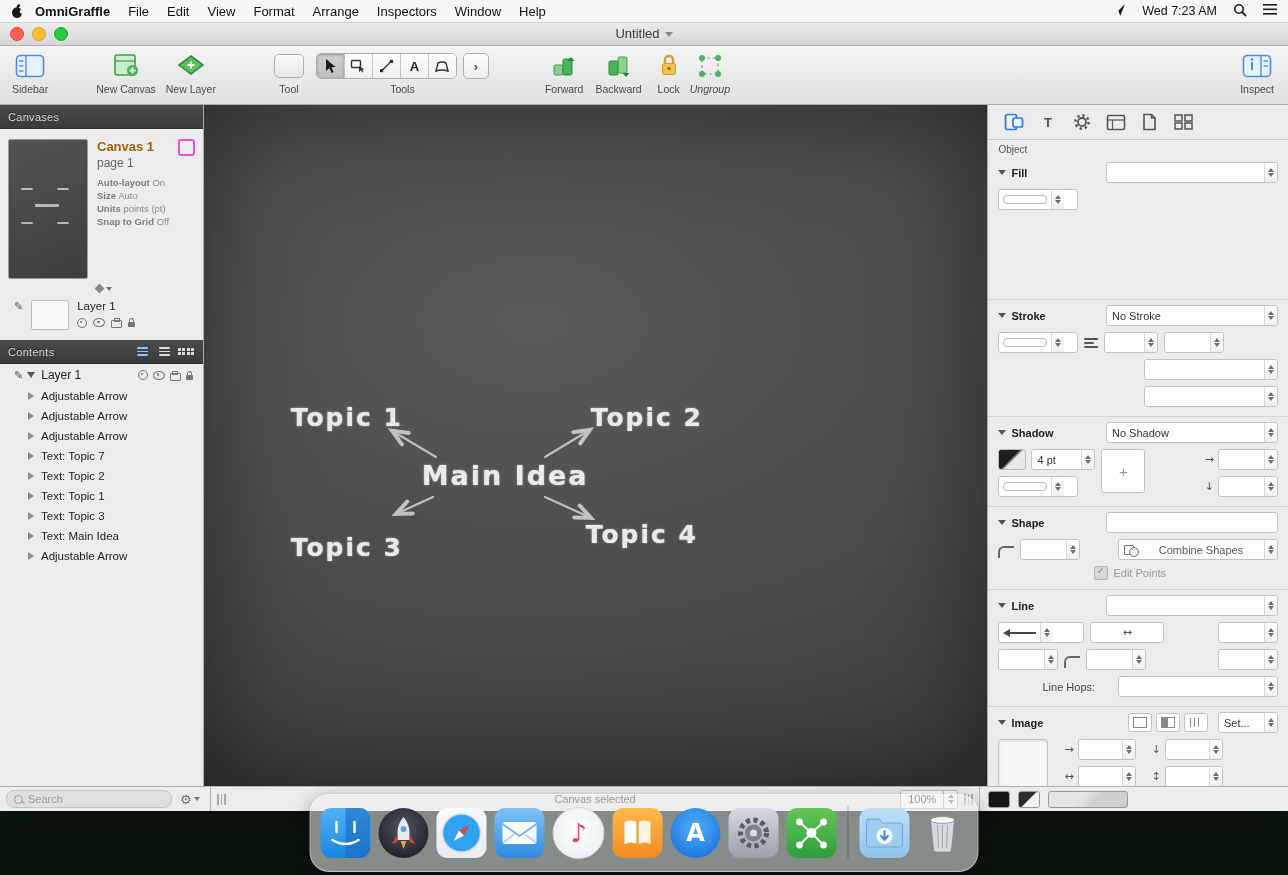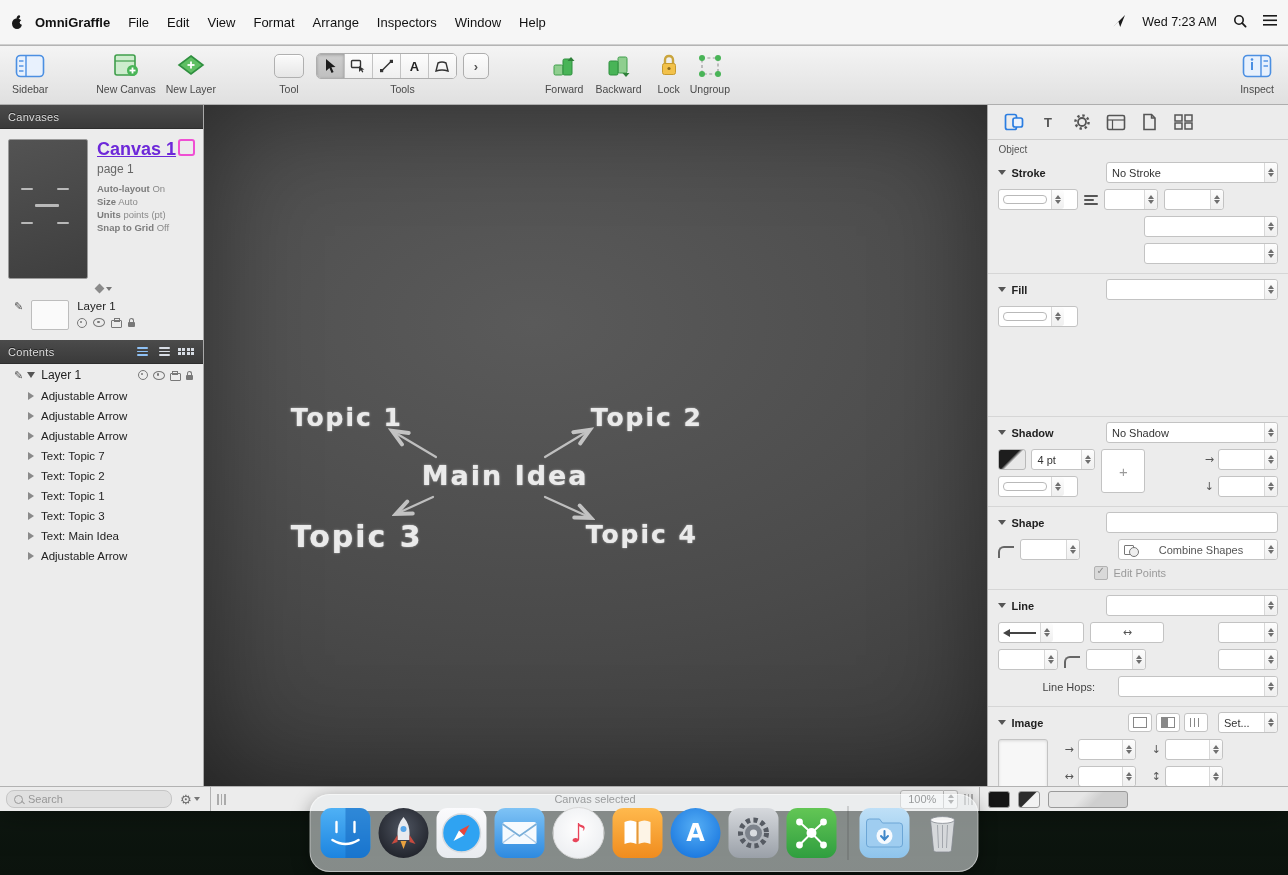--- a/index.html
+++ b/index.html
@@ -2,21 +2,21 @@
 <html><head>
 <meta charset="utf-8">
 <style>
   html,body{margin:0;padding:0;}
   body{width:1288px;height:875px;position:relative;overflow:hidden;
     font-family:"Liberation Sans","DejaVu Sans",sans-serif;
     background:linear-gradient(180deg,#2e4233 0%,#1b2a1f 55%,#0b130d 100%);}
 
   
   .menubar{position:absolute;top:0;left:0;right:0;height:22px;background:#f6f6f6;
-    border-bottom:1px solid #cfcfcf;display:flex;align-items:center;padding:11px 10px;
+    border-bottom:1px solid #cfcfcf;display:flex;align-items:center;padding:0 10px;
     font-size:13px;color:#111;z-index:60;}
   .menubar .mi{padding:0 9px;cursor:default;}
   .menubar .appname{font-weight:bold;padding:0 9px;}
   .mb-right{margin-left:auto;display:flex;align-items:center;gap:16px;}
   .mb-right .clock{font-size:12.5px;}
 
   
   .win{position:absolute;top:22px;left:0;width:1288px;height:781px;background:#ececec;z-index:40;
     box-shadow:0 8px 30px rgba(0,0,0,.5);}
   .titlebar{height:23px;background:linear-gradient(#ececec,#d6d6d6);border-bottom:1px solid #b4b4b4;position:relative;}
@@ -36,21 +36,21 @@
   .tbi{height:30px;display:flex;align-items:center;justify-content:center;}
   .tbl{font-size:10.5px;color:#4a4a4a;margin-top:2px;white-space:nowrap;}
   .g-sidebar{margin-left:12px;}
   .g-newcanvas{margin-left:48px;}
   .g-newlayer{margin-left:10px;}
   .g-tool{margin-left:58px;}
   .g-tools{margin-left:12px;}
   .g-fwd{margin-left:56px;}
   .g-bwd{margin-left:12px;}
   .g-lock{margin-left:16px;}
-  .g-ungroup{margin-left:10px;}
+  .g-ungroup{margin-left:10px;font-style:italic;}
   .g-inspect{margin-left:auto;margin-right:14px;}
   .toolbtn{width:28px;height:22px;border:1px solid #b0b0b0;border-radius:5px;
     background:linear-gradient(#fbfbfb,#e6e6e6);box-shadow:inset 0 1px 0 #fff;}
   .seg{display:flex;border:1px solid #aeaeae;border-radius:5px;overflow:hidden;background:#fff;height:24px;}
   .seg-btn{width:27px;display:flex;align-items:center;justify-content:center;border-right:1px solid #c3c3c3;
     background:linear-gradient(#fdfdfd,#efefef);}
   .seg-btn:last-child{border-right:none;}
   .seg-btn.sel{background:linear-gradient(#cfcfcf,#bfbfbf);box-shadow:inset 0 1px 3px rgba(0,0,0,.25);}
   .chevbtn{width:24px;height:24px;margin-left:6px;border:1px solid #aeaeae;border-radius:5px;
     background:linear-gradient(#fdfdfd,#eee);display:flex;align-items:center;justify-content:center;
@@ -68,21 +68,21 @@
   
   .phead{height:23px;background:linear-gradient(#4b4b4b,#3a3a3a);color:#ddd;font-size:11px;
     display:flex;align-items:center;padding:0 8px;letter-spacing:.3px;
     text-shadow:0 -1px 0 rgba(0,0,0,.6);border-bottom:1px solid #2d2d2d;}
   .phead .hdricons{margin-left:auto;display:flex;gap:5px;align-items:center;}
   .cvitem{display:flex;padding:10px 8px 4px 8px;}
   .thumb{width:78px;height:138px;background:linear-gradient(160deg,#535353,#3e3e3e);
     border:1px solid #9a9a9a;border-radius:2px;position:relative;flex-shrink:0;}
   .thumb .mk{position:absolute;background:#cdcdcd;height:2px;border-radius:1px;opacity:.85;}
   .cmeta{margin-left:9px;flex:1;min-width:0;position:relative;}
-  .cname{font-size:18px;font-weight:bold;color:#6d28d9;text-decoration:underline;}
+  .cname{font-size:13px;font-weight:bold;color:#a16207;}
   .cbadge{position:absolute;right:0;top:0;width:13px;height:13px;border:2px solid #ef4fd3;border-radius:3px;}
   .cpage{font-size:12px;color:#666;margin-top:2px;}
   .propline{font-size:9.5px;color:#8a8a8a;line-height:13px;}
   .propline b{color:#7c7c7c;}
   .sharedrow{display:flex;align-items:center;gap:3px;margin:2px 0 0 96px;}
   .layerrow{display:flex;align-items:flex-start;padding:8px 8px 10px 14px;}
   .lthumb{width:36px;height:28px;background:#fafafa;border:1px solid #bdbdbd;border-radius:2px;margin:0 8px;}
   .lmeta{font-size:11.5px;color:#222;}
   .miniicons{display:flex;gap:6px;margin-top:5px;align-items:center;}
 
@@ -545,21 +545,21 @@
         <g stroke="#d2d2d2" stroke-width="2.2" stroke-linecap="round" opacity="0.85">
           <line x1="232" y1="352" x2="190" y2="327" marker-end="url(#ah)"></line>
           <line x1="341" y1="352" x2="384" y2="326" marker-end="url(#ah)"></line>
           <line x1="229" y1="392" x2="194" y2="408" marker-end="url(#ah)"></line>
           <line x1="341" y1="392" x2="385" y2="412" marker-end="url(#ah)"></line>
         </g>
       </svg>
       <div class="chalk" style="left:87px;top:298px;font-size:25px;">Topic 1</div>
       <div class="chalk" style="left:387px;top:298px;font-size:25px;">Topic 2</div>
       <div class="chalk" style="left:218px;top:355px;font-size:27px;">Main Idea</div>
-      <div class="chalk" style="left:87px;top:414px;font-size:30px;">Topic 3</div>
+      <div class="chalk" style="left:87px;top:428px;font-size:25px;">Topic 3</div>
       <div class="chalk" style="left:382px;top:415px;font-size:25px;">Topic 4</div>
     </div>
 
     <div class="inspector">
       <div class="tabstrip">
         <span class="tab">
           <svg width="20" height="18" viewBox="0 0 20 18">
               <rect x="1.5" y="1.5" width="11" height="15" rx="2" fill="none" stroke="#2a7de1" stroke-width="1.7"></rect>
               <rect x="9" y="5" width="9.5" height="9" rx="2" fill="#eaf2fd" stroke="#2a7de1" stroke-width="1.7"></rect>
             </svg>
@@ -590,20 +590,43 @@
           <svg width="19" height="16" viewBox="0 0 19 16">
               <rect x="1" y="1" width="7" height="6" fill="none" stroke="#555" stroke-width="1.5"></rect>
               <rect x="11" y="1" width="7" height="6" fill="none" stroke="#555" stroke-width="1.5"></rect>
               <rect x="1" y="9" width="7" height="6" fill="none" stroke="#555" stroke-width="1.5"></rect>
               <rect x="11" y="9" width="7" height="6" fill="none" stroke="#555" stroke-width="1.5"></rect>
             </svg>
         </span>
       </div>
       <div class="insp-title">Object</div>
 
+      <div class="sec" style="min-height:128px;">
+        <div class="shead">
+          <span class="disct"></span>
+          <span class="stitle">Fill</span>
+          <span class="iw hctl" style="width:170px;">
+              <span class="val"></span>
+              <span class="stp">
+                <span class="tu"></span>
+                <span class="td"></span>
+              </span>
+            </span>
+        </div>
+        <div class="irow">
+          <span class="iw" style="width:78px;">
+              <span class="linesw"></span>
+              <span class="stp">
+                <span class="tu"></span>
+                <span class="td"></span>
+              </span>
+            </span>
+        </div>
+      </div>
+
       <div class="sec">
         <div class="shead">
           <span class="disct"></span>
           <span class="stitle">Stroke</span>
           <span class="iw hctl" style="width:170px;">
               <span class="val">No Stroke</span>
               <span class="stp">
                 <span class="tu"></span>
                 <span class="td"></span>
               </span>
@@ -648,43 +671,20 @@
           </div>
         <div class="irow">
             <span class="iw" style="width:132px;margin-left:auto;">
               <span class="val"></span>
               <span class="stp">
                 <span class="tu"></span>
                 <span class="td"></span>
               </span>
             </span>
           </div>
-      </div>
-
-      <div class="sec" style="min-height:128px;">
-        <div class="shead">
-          <span class="disct"></span>
-          <span class="stitle">Fill</span>
-          <span class="iw hctl" style="width:170px;">
-              <span class="val"></span>
-              <span class="stp">
-                <span class="tu"></span>
-                <span class="td"></span>
-              </span>
-            </span>
-        </div>
-        <div class="irow">
-          <span class="iw" style="width:78px;">
-              <span class="linesw"></span>
-              <span class="stp">
-                <span class="tu"></span>
-                <span class="td"></span>
-              </span>
-            </span>
-        </div>
       </div>
 
       <div class="sec">
         <div class="shead">
           <span class="disct"></span>
           <span class="stitle">Shadow</span>
           <span class="iw hctl" style="width:170px;">
               <span class="val">No Shadow</span>
               <span class="stp">
                 <span class="tu"></span>

